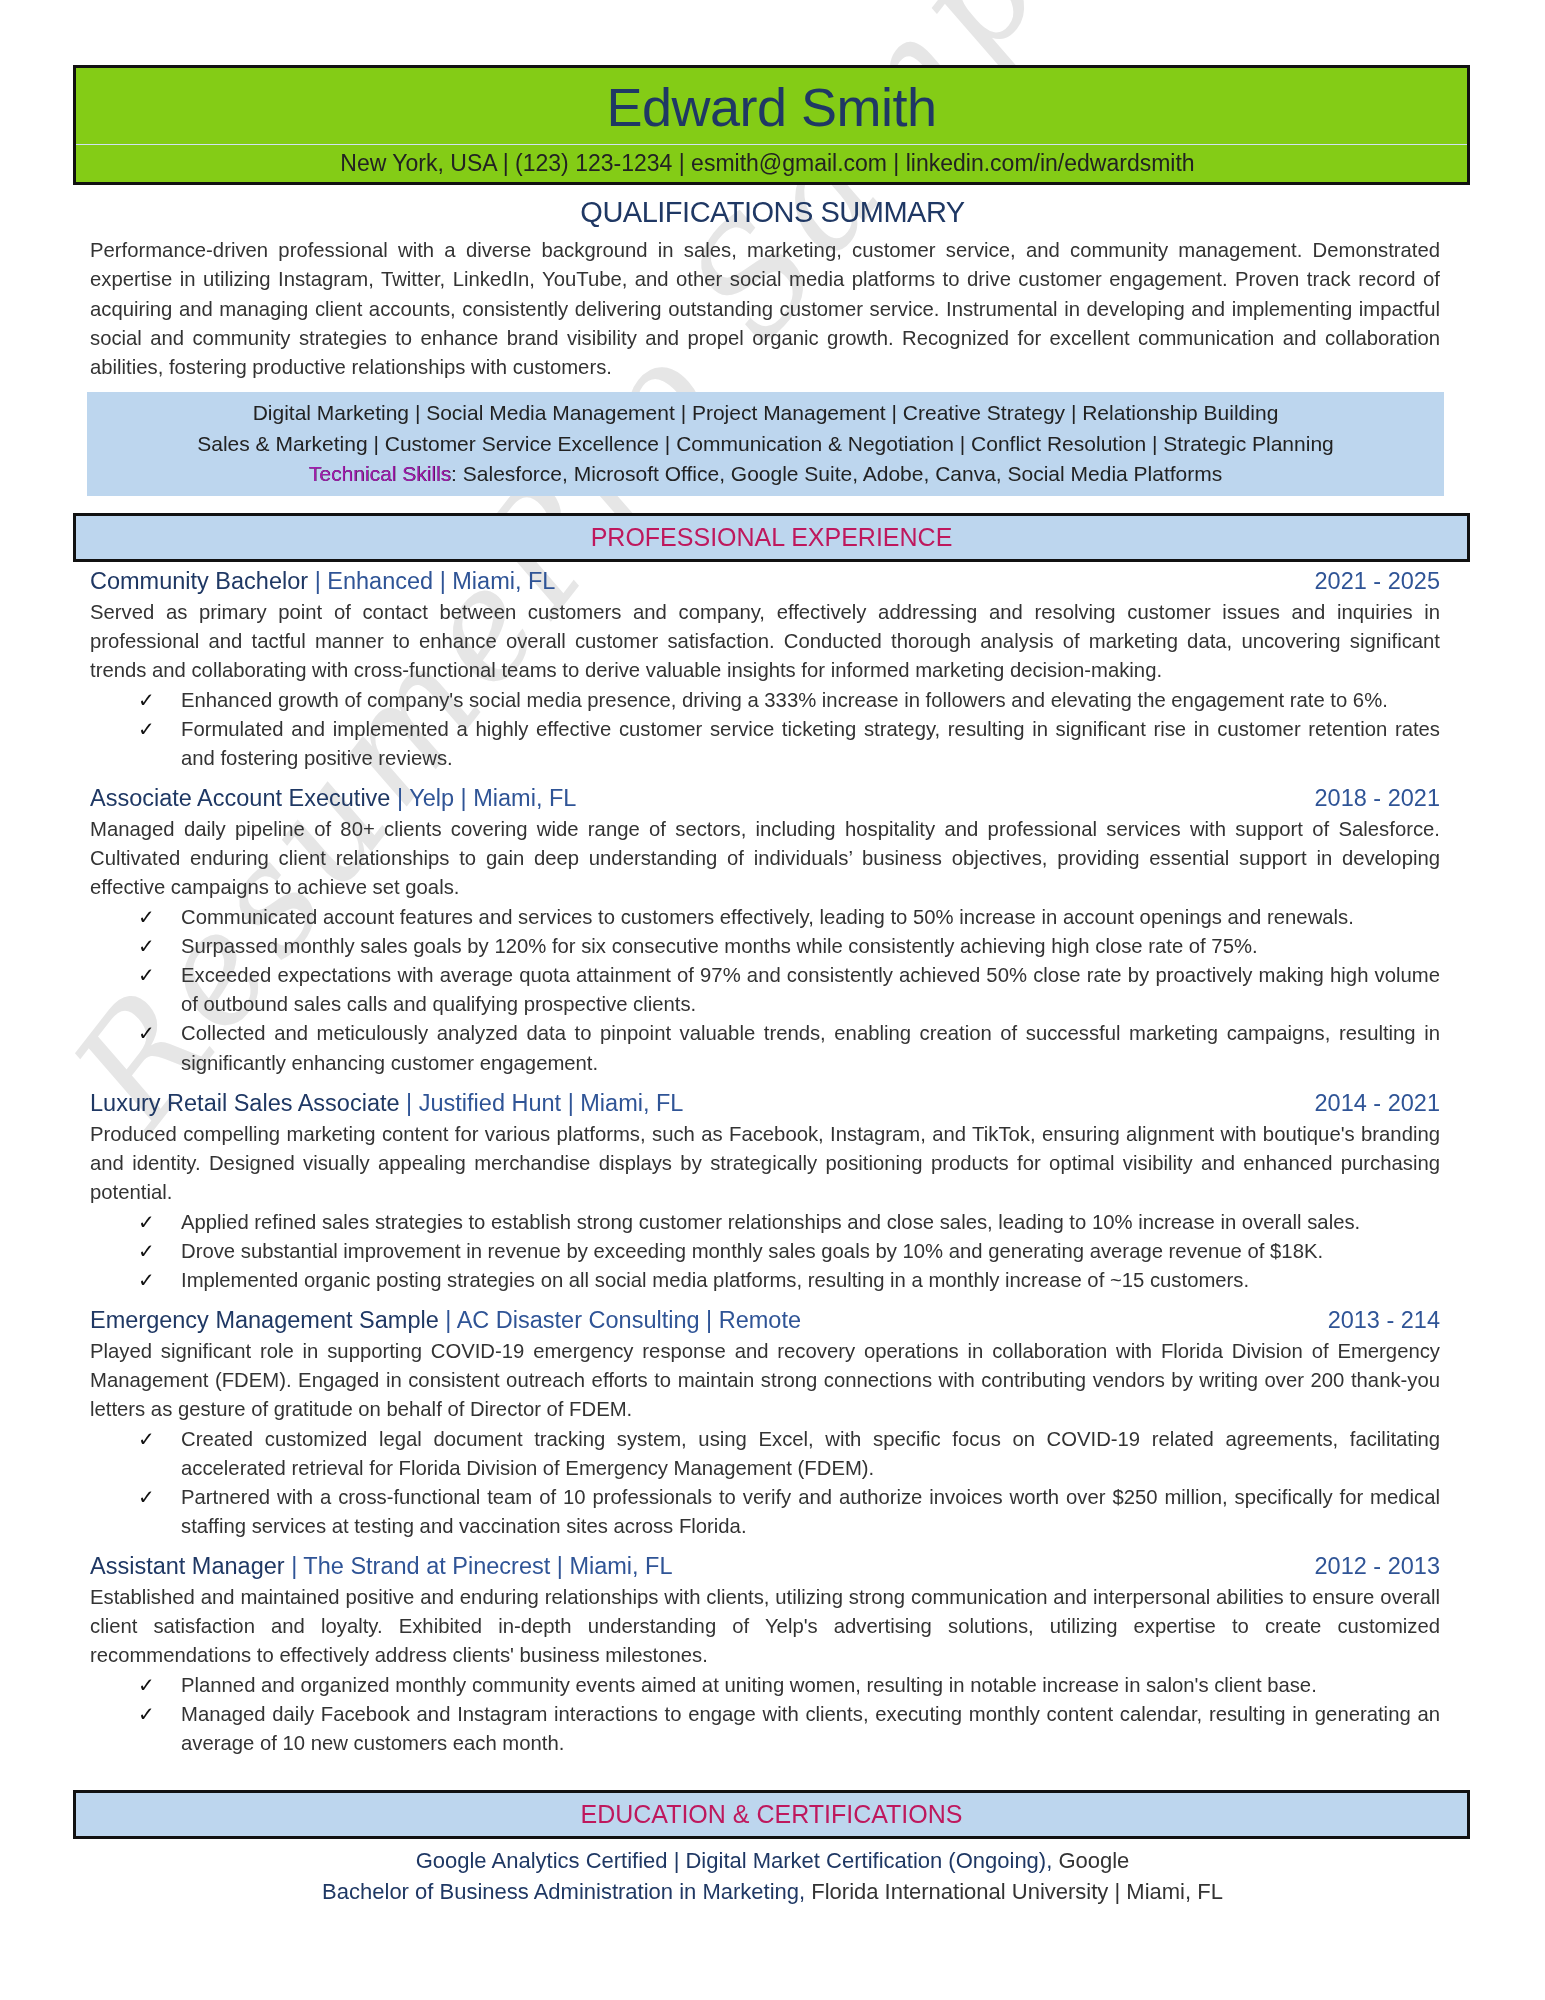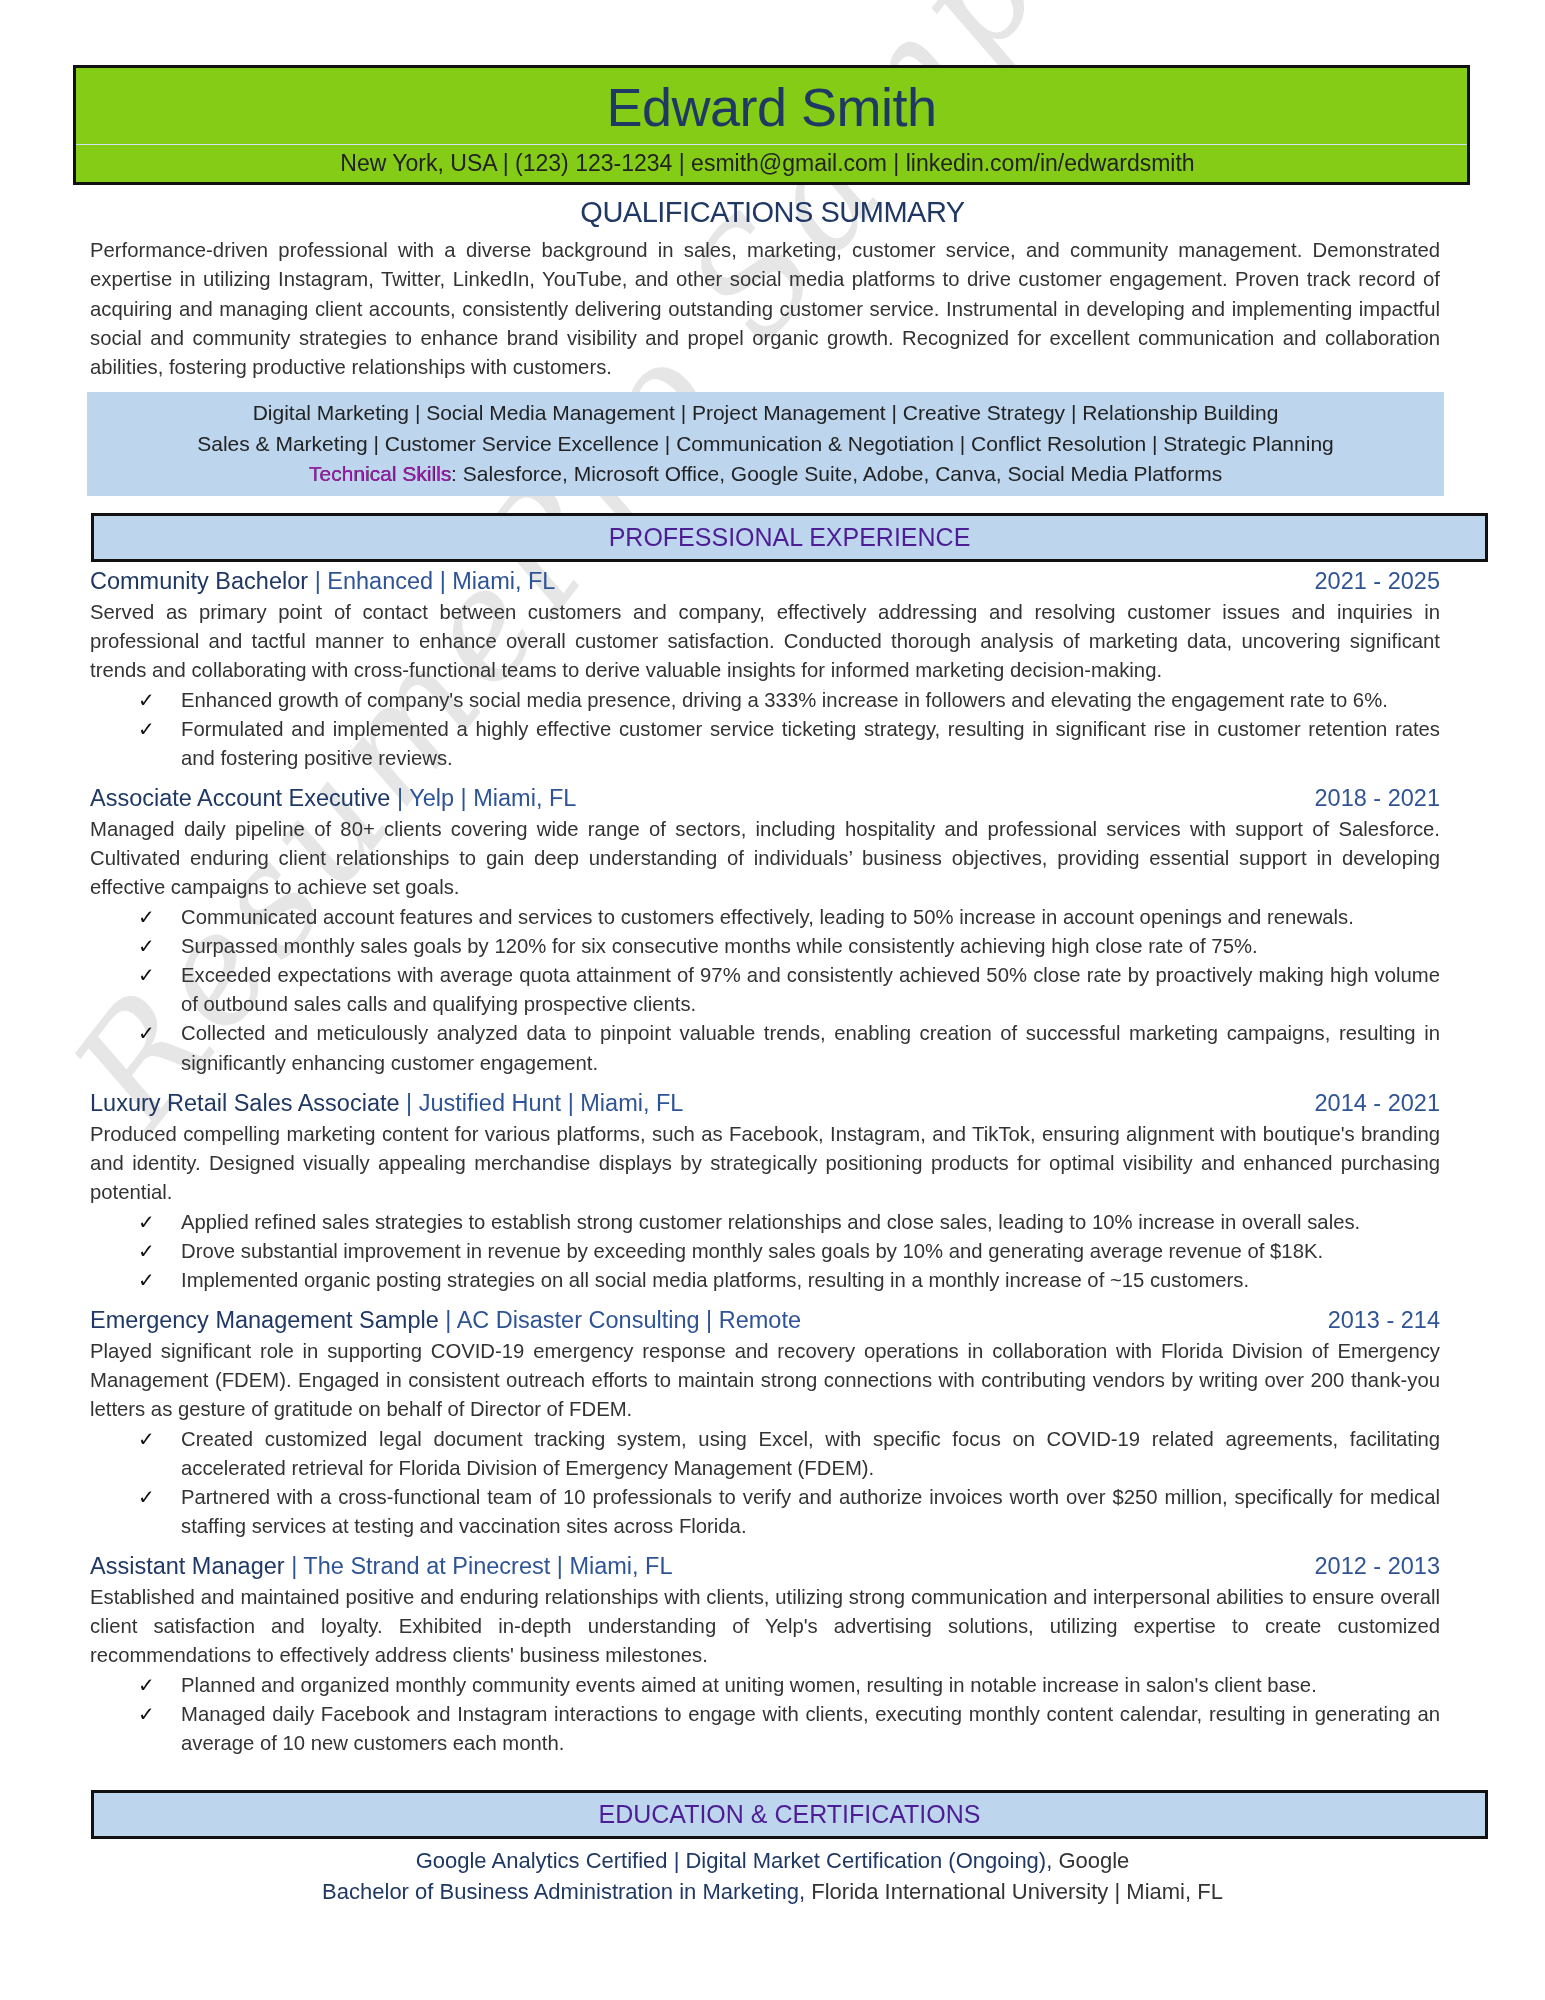--- a/index.html
+++ b/index.html
@@ -25,23 +25,23 @@
 
   .summary { position:absolute; left:90px; width:1350px; top:236px; font-size:20.3px;
     line-height:29.3px; text-align:justify; text-align-last:left; color:#333; z-index:1; }
 
   .skills-band { position:absolute; left:87px; width:1357px; top:392px; height:104px;
     background:#bdd6ee; z-index:1; text-align:center; font-size:21px; color:#222; }
   .skills-band .row { height:30.5px; line-height:30.5px; white-space:nowrap; }
   .skills-band .row:first-child { margin-top:6px; }
   .skills-band b { font-weight:normal; color:#a21caf; text-shadow:0.4px 0 0 #111; }
 
-  .sec-box { position:absolute; left:91px; width:1391px; height:43px;
+  .sec-box { position:absolute; left:73px; width:1391px; height:43px;
     border:3px solid #111; background:#bdd6ee; z-index:1; text-align:center;
-    font-size:25px; line-height:43px; color:#4c1d95; }
+    font-size:25px; line-height:43px; color:#be185d; }
 
   .exp { position:absolute; left:90px; width:1350px; z-index:1; }
   .job-head { position:relative; height:34px; font-size:23.5px; line-height:34px; }
   .job-title { color:#1f3864; }
   .job-rest { color:#2f5496; }
   .job-dates { position:absolute; right:0; top:0; color:#2f5496;text-align:center; }
   .job-desc { font-size:20.3px; line-height:29.2px; text-align:justify; text-align-last:left; color:#333; }
   ul.bullets { list-style:none; margin:0; padding:0; }
   ul.bullets li { position:relative; padding-left:91px; font-size:20.3px; line-height:29.2px;
     text-align:justify; text-align-last:left; color:#333; }

